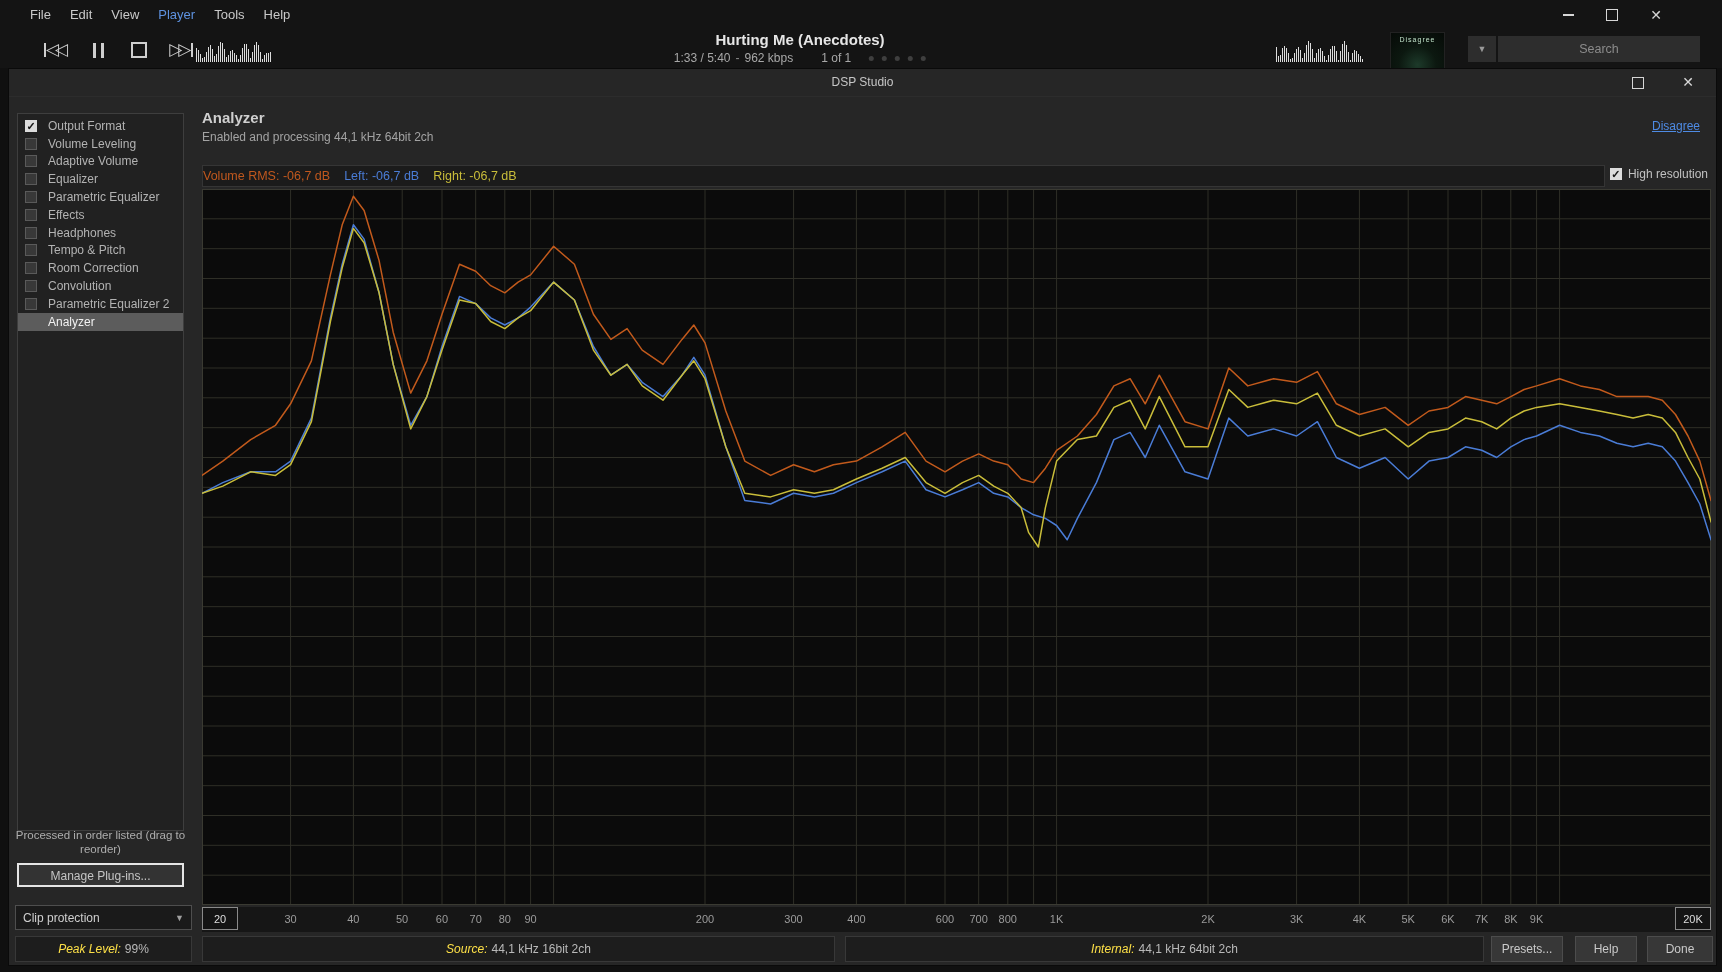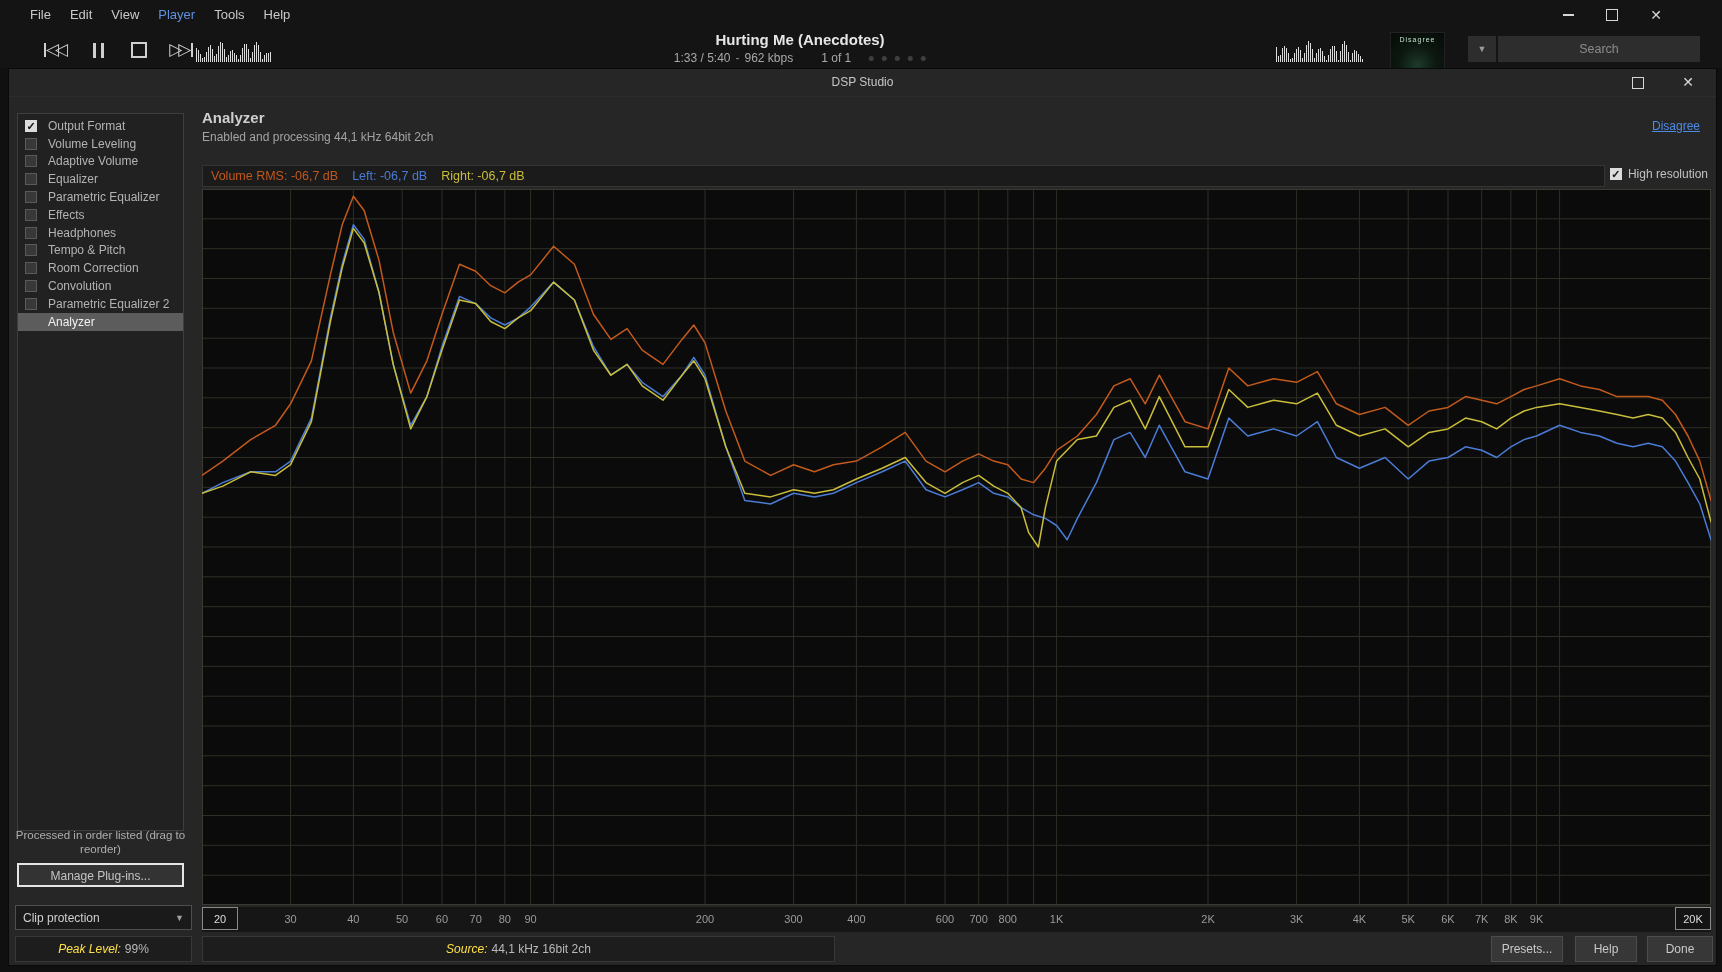--- a/index.html
+++ b/index.html
@@ -63,21 +63,21 @@
   .clip-dd{position:absolute;left:6px;top:836px;width:177px;height:25px;background:#1a1a1a;border:1px solid #4e4e4e;
     font-size:12px;color:#cfcfcf;display:flex;align-items:center;justify-content:space-between;
     padding:0 7px;box-sizing:border-box;}
   .clip-dd .chev{font-size:9px;color:#a0a0a0;}
   
   .hdr-title{position:absolute;left:193px;top:40px;font-size:15px;font-weight:bold;color:#cfcfcf;}
   .hdr-sub{position:absolute;left:193px;top:61px;font-size:12px;color:#a3a3a3;}
   .options-link{position:absolute;right:16px;top:50px;font-size:12px;color:#4e8be4;text-decoration:underline;cursor:pointer;}
   
   .rms-bar{position:absolute;left:193px;top:96px;width:1403px;height:22px;background:#1b1b1b;border:1px solid #353535;
-    display:flex;align-items:center;gap:14px;padding-left:8px;font-size:12.5px;box-sizing:border-box;white-space:nowrap;}
+    display:flex;align-items:center;gap:14px;font-size:12.5px;box-sizing:border-box;white-space:nowrap;}
   .hires{position:absolute;right:8px;top:98px;display:flex;gap:6px;font-size:12px;color:#c2c2c2;align-items:center;}
   .hires .cb{margin:0;}
   
   .chart-wrap{position:absolute;left:193px;top:120px;width:1509px;height:716px;background:#0b0b0b;}
   .chart-wrap svg{display:block;}
   
   .axis-strip{position:absolute;left:193px;top:838px;width:1509px;height:25px;background:#161616;
     font-size:11px;color:#9b9b9b;}
   .axis-label{position:absolute;top:6px;transform:translateX(-50%);}
   .axis-btn{position:absolute;top:0px;width:36px;height:23px;border:1px solid #8a8a8a;background:#141414;
@@ -420,16 +420,20 @@
     </div>
 
   <div class="statbox peak-box">
     <span class="lbl">Peak Level:</span>
     <span>99%</span>
   </div>
   <div class="statbox source-box">
     <span class="lbl">Source:</span>
     <span>44,1 kHz 16bit 2ch</span>
   </div>
+  <div class="statbox internal-box">
+    <span class="lbl">Internal:</span>
+    <span>44,1 kHz 64bit 2ch</span>
+  </div>
   <div class="btn presets-btn">Presets...</div>
   <div class="btn help-btn">Help</div>
   <div class="btn done-btn">Done</div>
 </div>
 
 </body></html>

